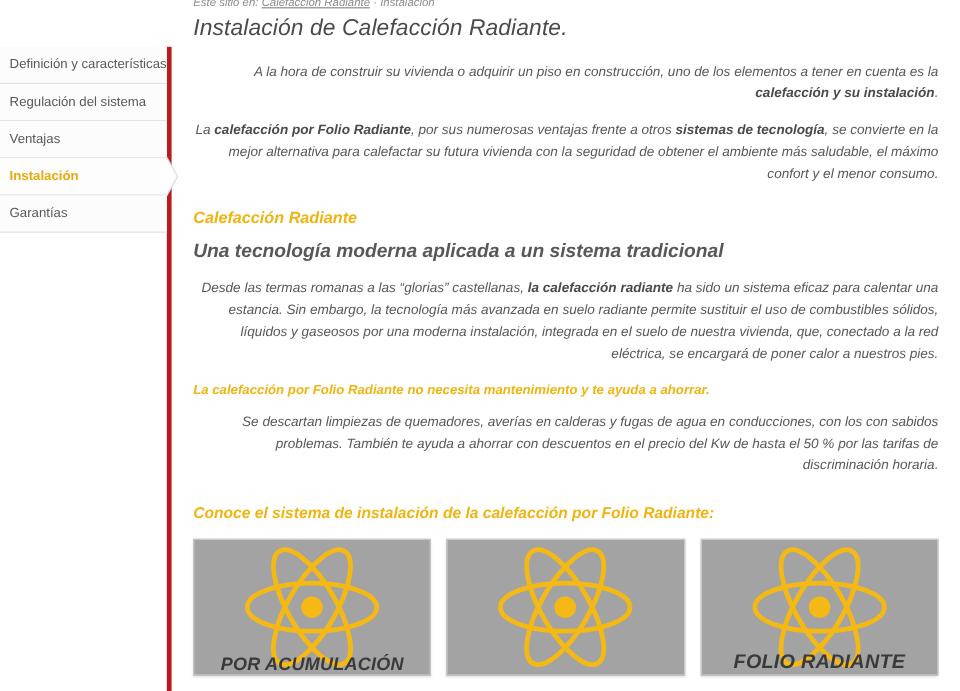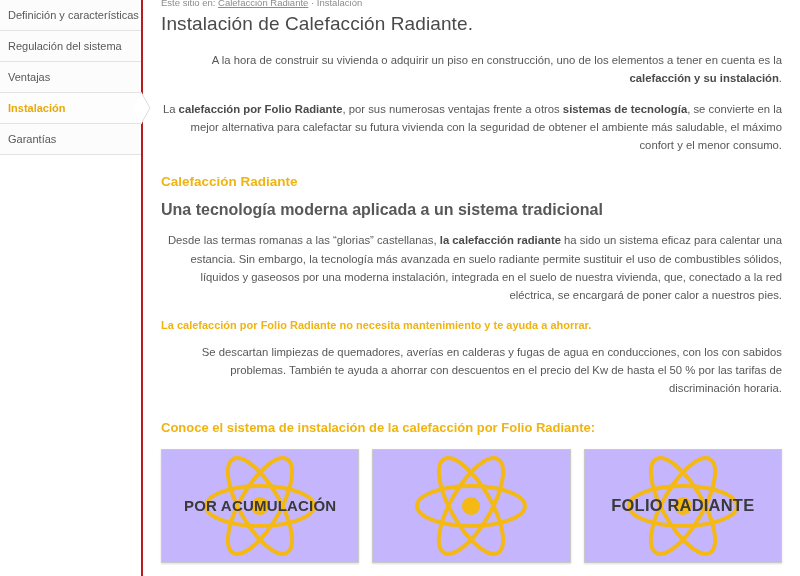--- a/index.html
+++ b/index.html
@@ -16,22 +16,23 @@
     height: 576px;
     display: flex;
     background: #ffffff;
   }
 
   
   .sidebar {
     width: 143px;
     flex: 0 0 143px;
     background: #ffffff;
-    border-right: 2px solid #b91c1c;
+    border-right: 4px solid #b91c1c;
     padding-top: 0;
+    margin-top: 39px;
   }
   .side-item {
     position: relative;
     height: 31px;
     display: flex;
     align-items: center;
     padding-left: 8px;
     font-size: 11px;
     color: #58585a;
     border-bottom: 1px solid #e3e3e3;
@@ -63,20 +64,21 @@
     width: 10px;
     height: 33px;
   }
 
   
   .main {
     flex: 1 1 auto;
     padding: 0 18px 0 18px;
     position: relative;
     overflow: hidden;
+    font-style: italic;
   }
   .breadcrumb {
     font-size: 9.5px;
     color: #8c8c8c;
     padding-top: 0;
     margin-top: -3px;
     height: 12px;
     overflow: hidden;
   }
   .breadcrumb a { color: #8c8c8c; text-decoration: underline; }
@@ -122,26 +124,26 @@
 
   
   .cards {
     display: flex;
     gap: 13px;
     margin: 0 0 14px 0;
   }
   .card {
     width: 204px;
     height: 114px;
-    background: #c4b5fd;
+    background: #a3a3a3;
     border: 1px solid #c9c9c9;
     box-shadow: 0 1px 2px rgba(0,0,0,0.14);
     position: relative;
     display: flex;
-    align-items: center;
+    align-items: flex-end;
     justify-content: center;
     overflow: hidden;
   }
   .card .atom {
     position: absolute;
     left: 50%;
     top: 50%;
     transform: translate(-50%, -50%);
     width: 120px;
     height: 108px;

